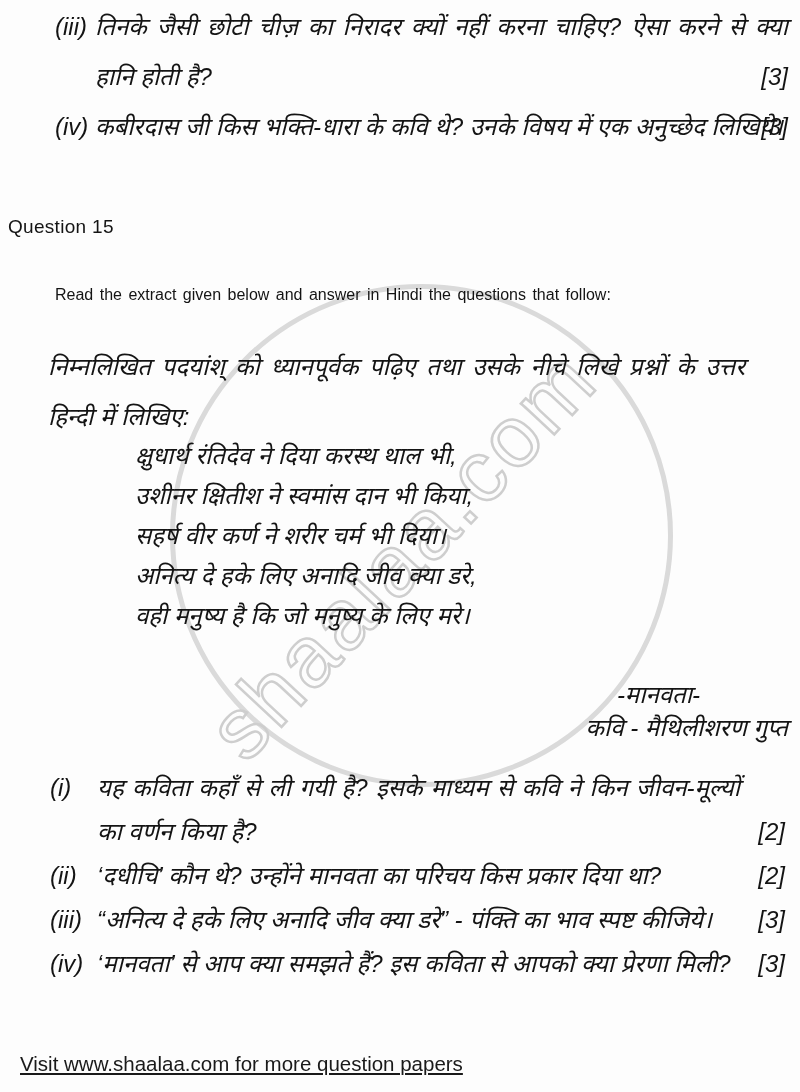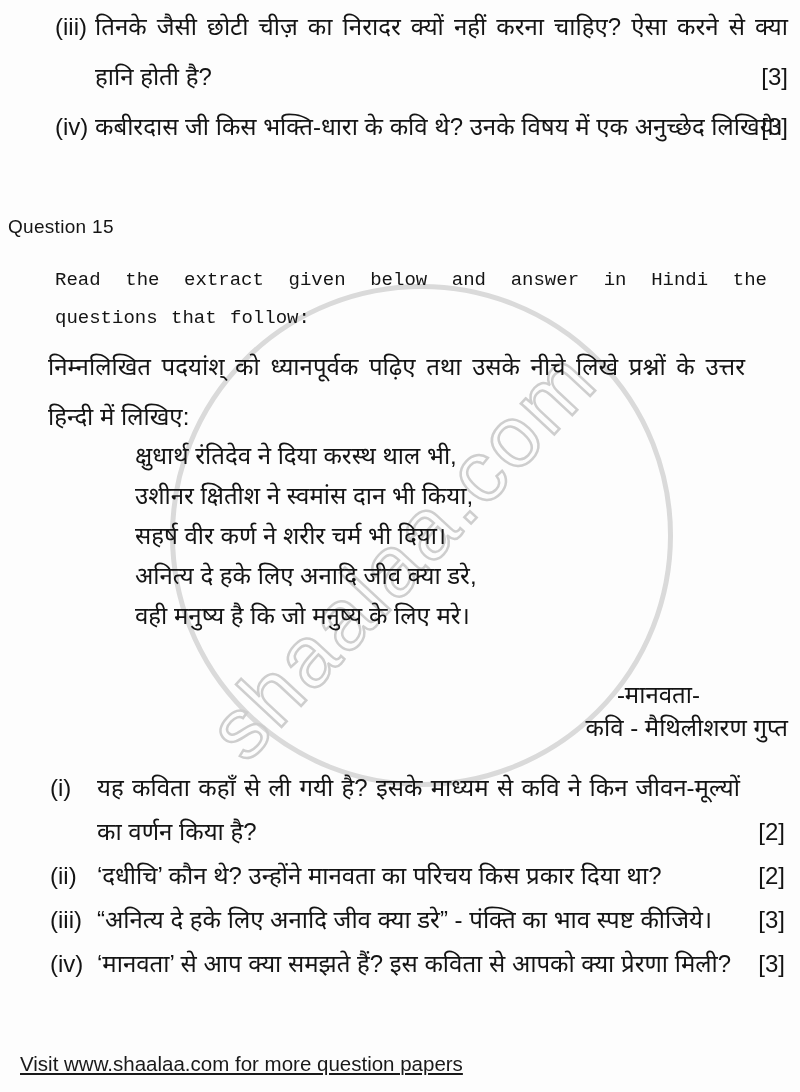--- a/index.html
+++ b/index.html
@@ -53,20 +53,21 @@
 
   
   .content {
     position: absolute;
     inset: 0;
     z-index: 1;
   }
 
   .hindi {
     font-size: 24px;
+    font-style: italic;
   }
 
   
   .q-row {
     position: relative;
     display: flex;
     align-items: flex-start;
   }
   .q-num {
     flex: 0 0 auto;
@@ -99,28 +100,27 @@
     left: 8px;
     top: 216px;
     font-size: 19px;
     letter-spacing: 0.3px;
   }
 
   
   .instr-en {
     position: absolute;
     left: 55px;
-    top: 261px;
+    top: 276px;
     width: 712px;
-    font-size: 19px;
+    font-size: 16px;
     line-height: 38px;
     text-align: justify;
     text-align-last: left;
     word-spacing: 2px;
-    font-family: Liberation Mono, monospace;
   }
 
   
   .instr-hi {
     position: absolute;
     left: 48px;
     top: 342px;
     width: 697px;
     line-height: 50px;
     text-align: justify;

